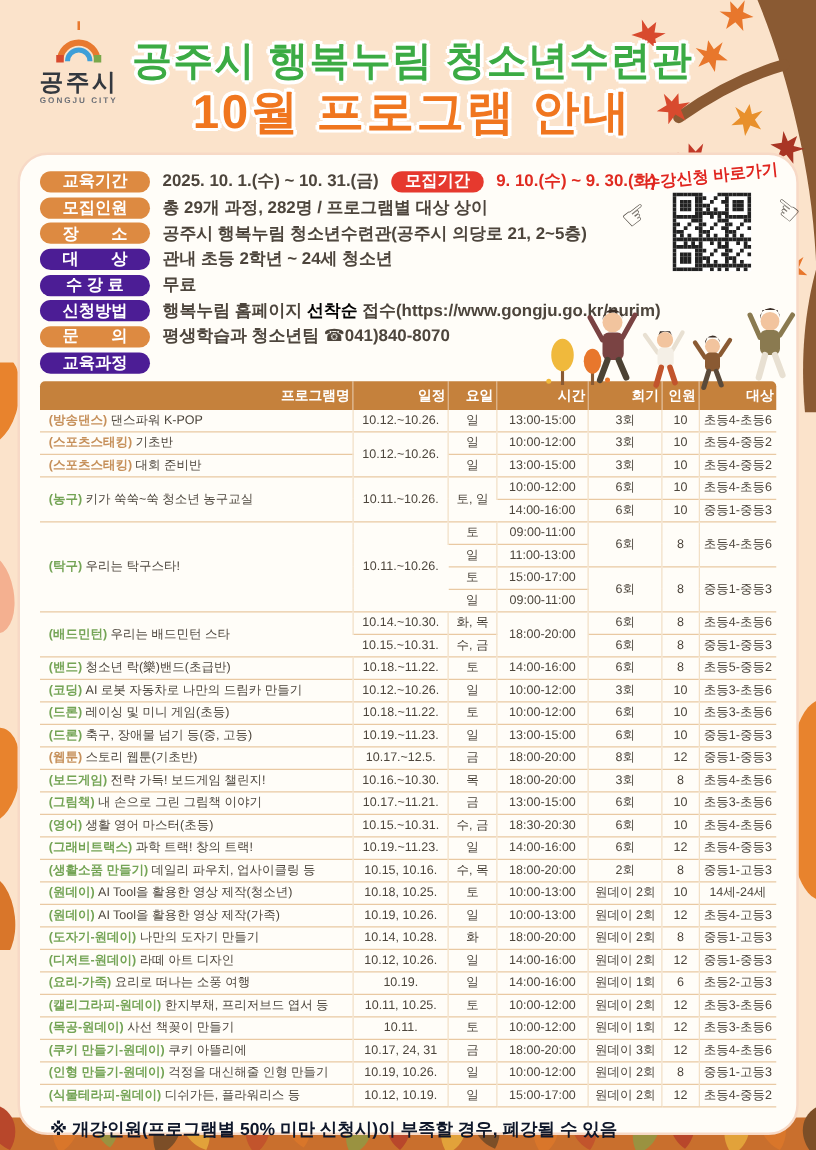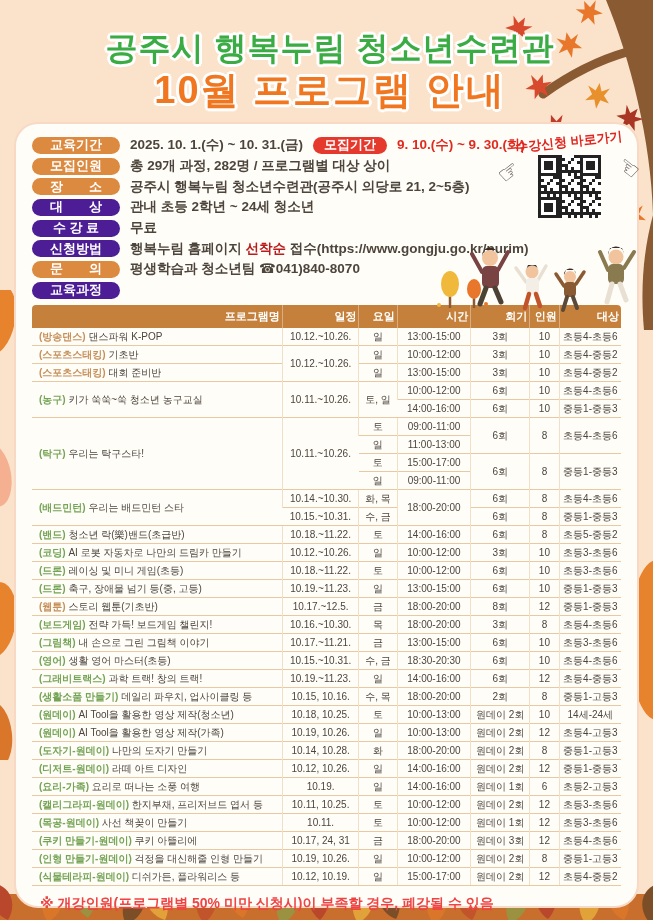--- a/index.html
+++ b/index.html
@@ -31,21 +31,21 @@
   
   .info{margin:11px 14px 2px 16px;position:relative;}
   .info-row{display:flex;align-items:center;height:20.7px;}
   .pill{display:inline-flex;align-items:center;justify-content:center;width:88px;height:17px;
         border-radius:10px;color:#fff;font-size:13px;font-weight:700;flex:0 0 auto;white-space:pre;}
   .p-orange{background:#dd8a41;}
   .p-green{background:#4c1d95;}
   .p-red{background:#e6392e;width:74px;margin-left:10px;}
   .info-text{font-size:13.5px;font-weight:700;color:#4d453c;margin-left:10px;white-space:nowrap;}
   .red-text{color:#e02a20;text-align:center;}
-  .em-red{color:#b91c1c;}
+  .em-red{color:#000000;}
 
   
   .qr-block{position:absolute;left:478px;top:8px;width:150px;text-align:center;}
   .qr-label{display:inline-block;font-size:13px;font-weight:800;color:#e0251f;transform:rotate(-6deg);white-space:nowrap;}
   .qr-box{margin:4px auto 0;width:63px;height:63px;background:#fff;}
   .hand{position:absolute;font-size:24px;color:#4a443c;}
   .hand-left{left:4px;top:26px;transform:rotate(-38deg);}
   .hand-right{right:4px;top:22px;transform:rotate(38deg);}
 
   .family{position:absolute;left:452px;top:118px;}
@@ -63,21 +63,21 @@
            border-top:1px solid #e9c9a2;border-left:1px solid #f2e0c6;white-space:nowrap;overflow:hidden;line-height:1.3;}
   tbody td:first-child{border-left:none;}
   tbody tr:first-child td{border-top:none;}
   tbody tr:last-child td{border-bottom:1px solid #e9c9a2;}
   td.name-cell{text-align:left;padding-left:7px;}
   .cat{font-weight:700;}
   .cat-o{color:#c6905a;}
   .cat-g{color:#74a455;}
 
   
-  .footnote{margin:9px 16px 0 24px;font-size:14px;font-weight:700;color:#ef4444;}
+  .footnote{margin:9px 16px 0 24px;font-size:14px;font-weight:700;color:#0f172a;}
 </style>
 </head>
 <body>
 
 <div class="page">
 
   <svg class="deco deco-tree" width="150" height="330" viewBox="0 0 150 330">
     <defs>
       <path id="mp" d="M0,-12 L3,-4 L11,-8 L6,0 L12,7 L3,5 L0,14 L-3,5 L-12,7 L-6,0 L-11,-8 L-3,-4 Z"></path>
     </defs>
@@ -126,20 +126,31 @@
     <use href="#lf" transform="translate(434,56) rotate(8)" fill="#d9762a"></use>
     <use href="#lf" transform="translate(472,52) rotate(-14)" fill="#c2542c"></use>
     <use href="#lf" transform="translate(510,55) rotate(20)" fill="#9a9240"></use>
     <use href="#lf" transform="translate(548,51) rotate(-6)" fill="#b8472b"></use>
     <use href="#lf" transform="translate(586,56) rotate(10)" fill="#e2a23a"></use>
     <use href="#lf" transform="translate(624,52) rotate(-16)" fill="#d9762a"></use>
     <use href="#lf" transform="translate(650,55) rotate(6)" fill="#7c4e27"></use>
   </svg>
 
   <div class="header">
+    <div class="logo">
+      <svg width="46" height="36" viewBox="0 0 46 36">
+        <rect x="22" y="1" width="2" height="7" fill="#e8792f"></rect>
+        <path d="M8,33 A15,15 0 0 1 38,33" fill="none" stroke="#e8792f" stroke-width="5"></path>
+        <path d="M14,33 A9,9 0 0 1 32,33" fill="none" stroke="#3f9fd8" stroke-width="4"></path>
+        <rect x="5" y="28" width="6" height="6" fill="#d84a2e"></rect>
+        <rect x="35" y="28" width="6" height="6" fill="#7aa84a"></rect>
+      </svg>
+      <div class="logo-title">공주시</div>
+      <div class="logo-sub">GONGJU CITY</div>
+    </div>
     <div class="titles">
       <div class="title1 outline">공주시 행복누림 청소년수련관</div>
       <div class="title2 outline">10월 프로그램 안내</div>
     </div>
   </div>
 
   <div class="card">
 
     <div class="info">
       <div class="info-row">

